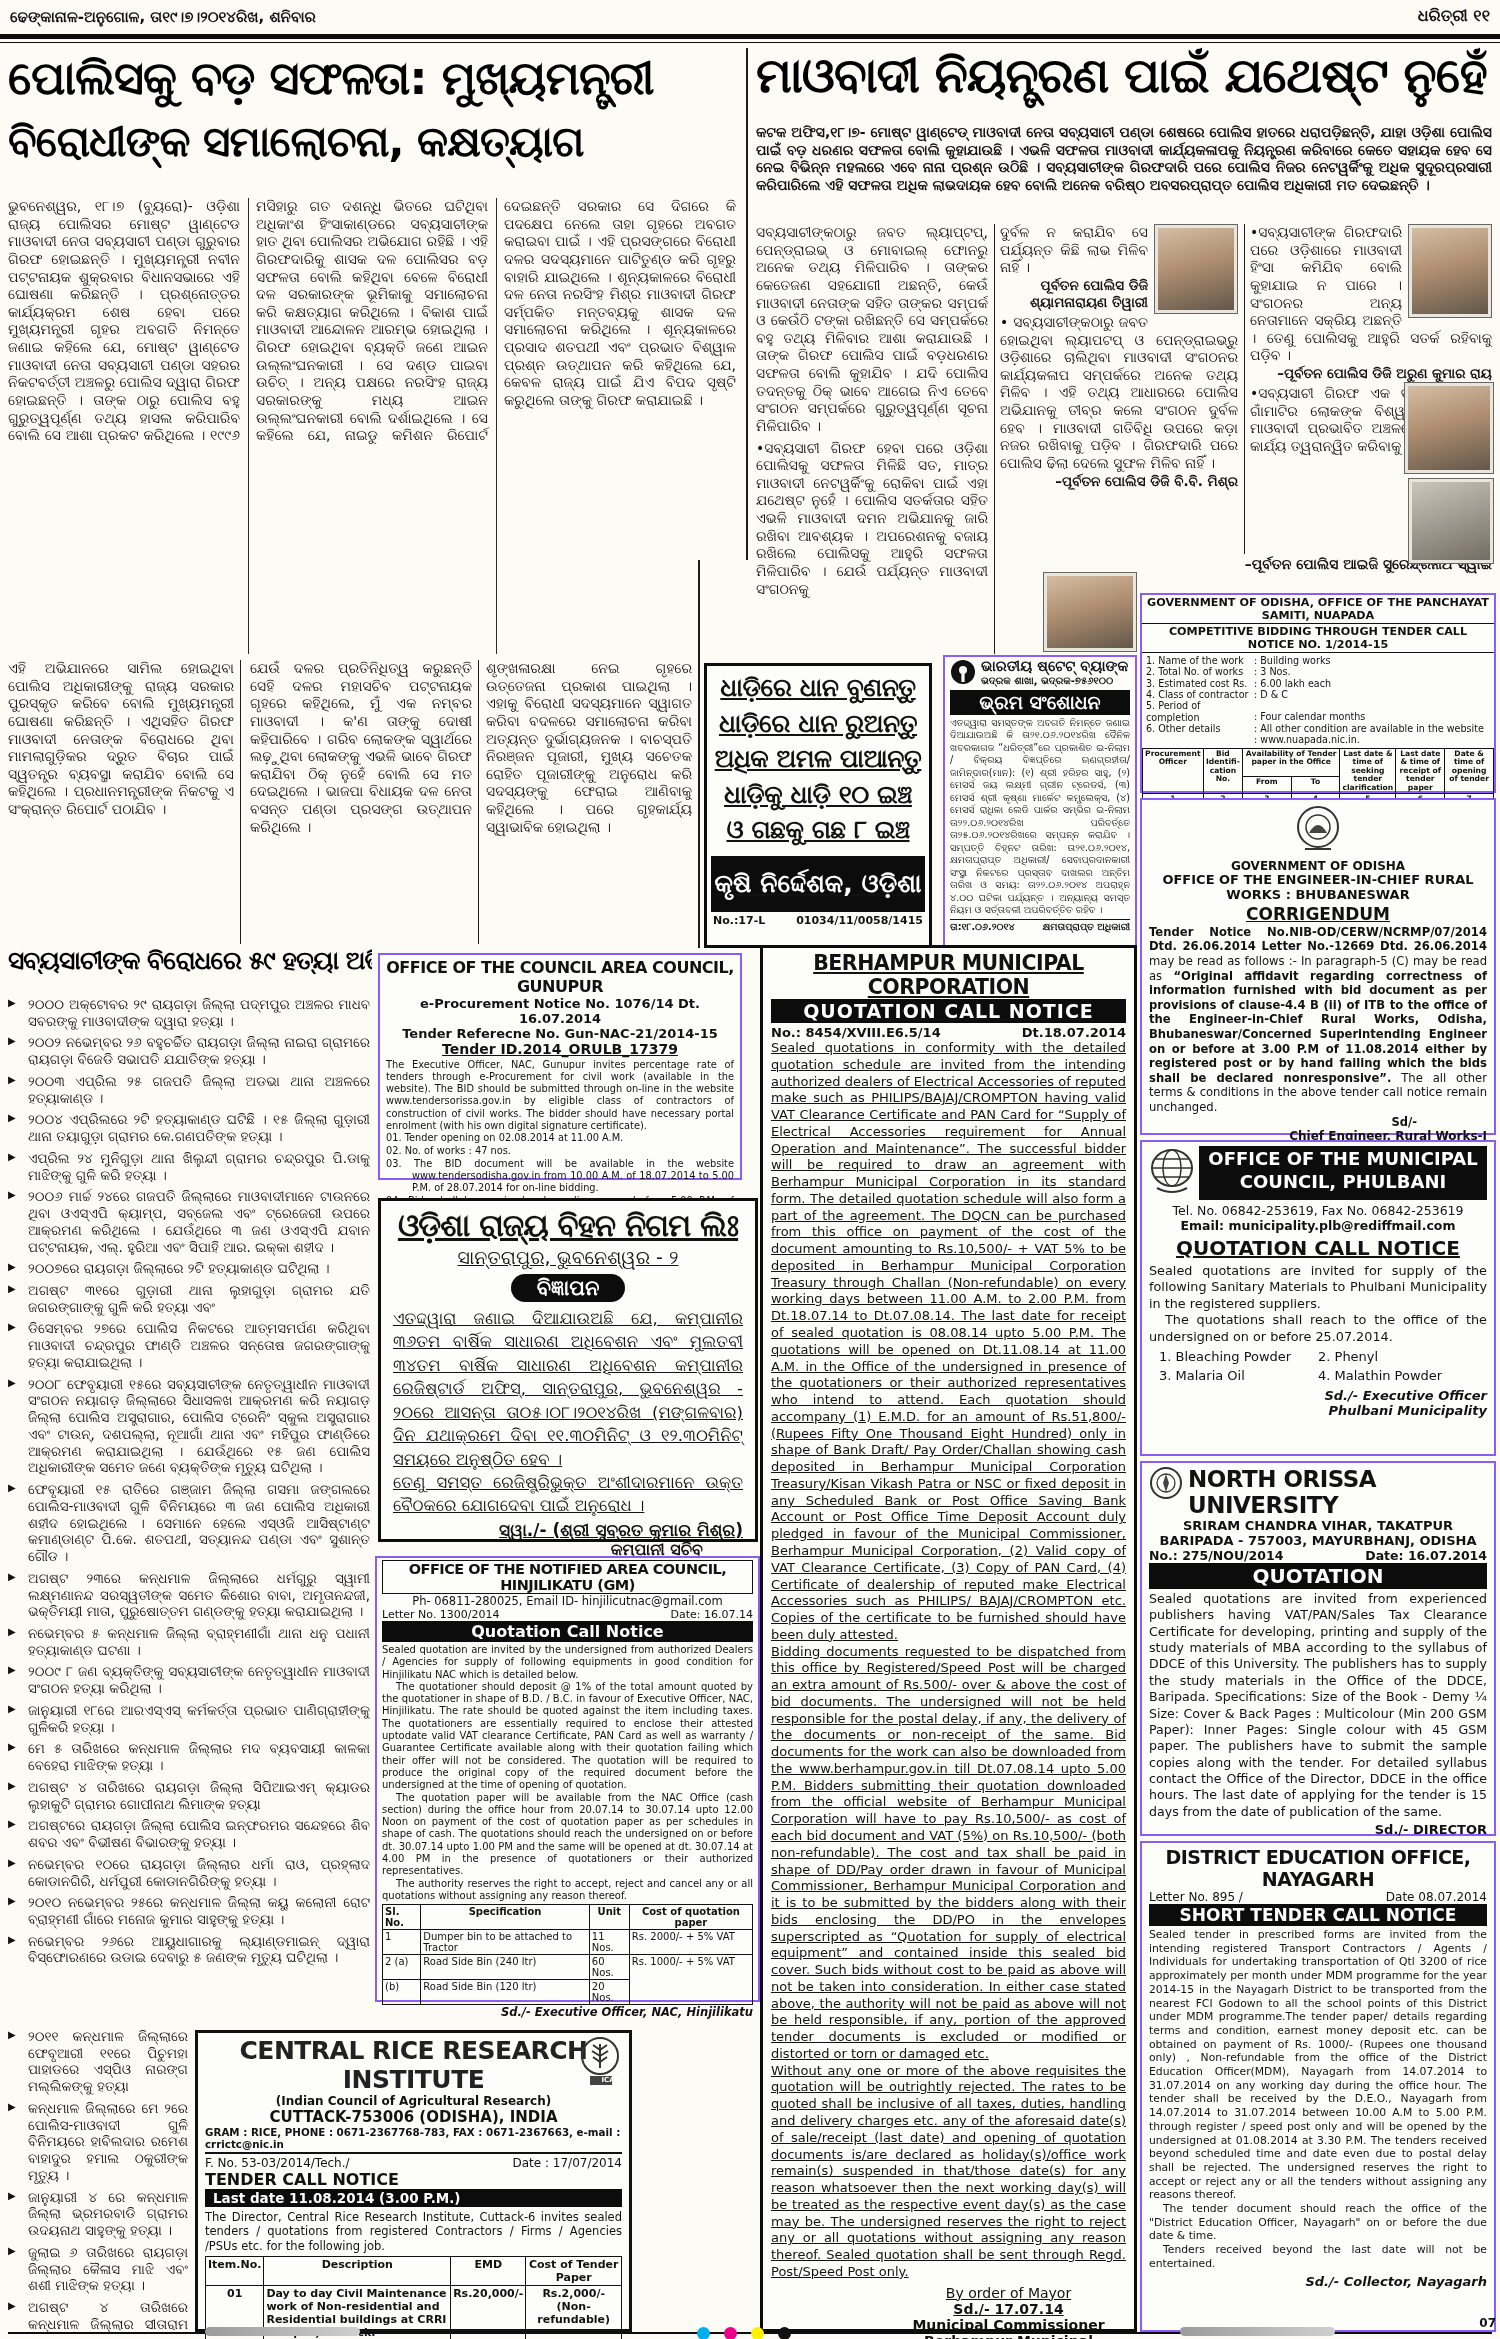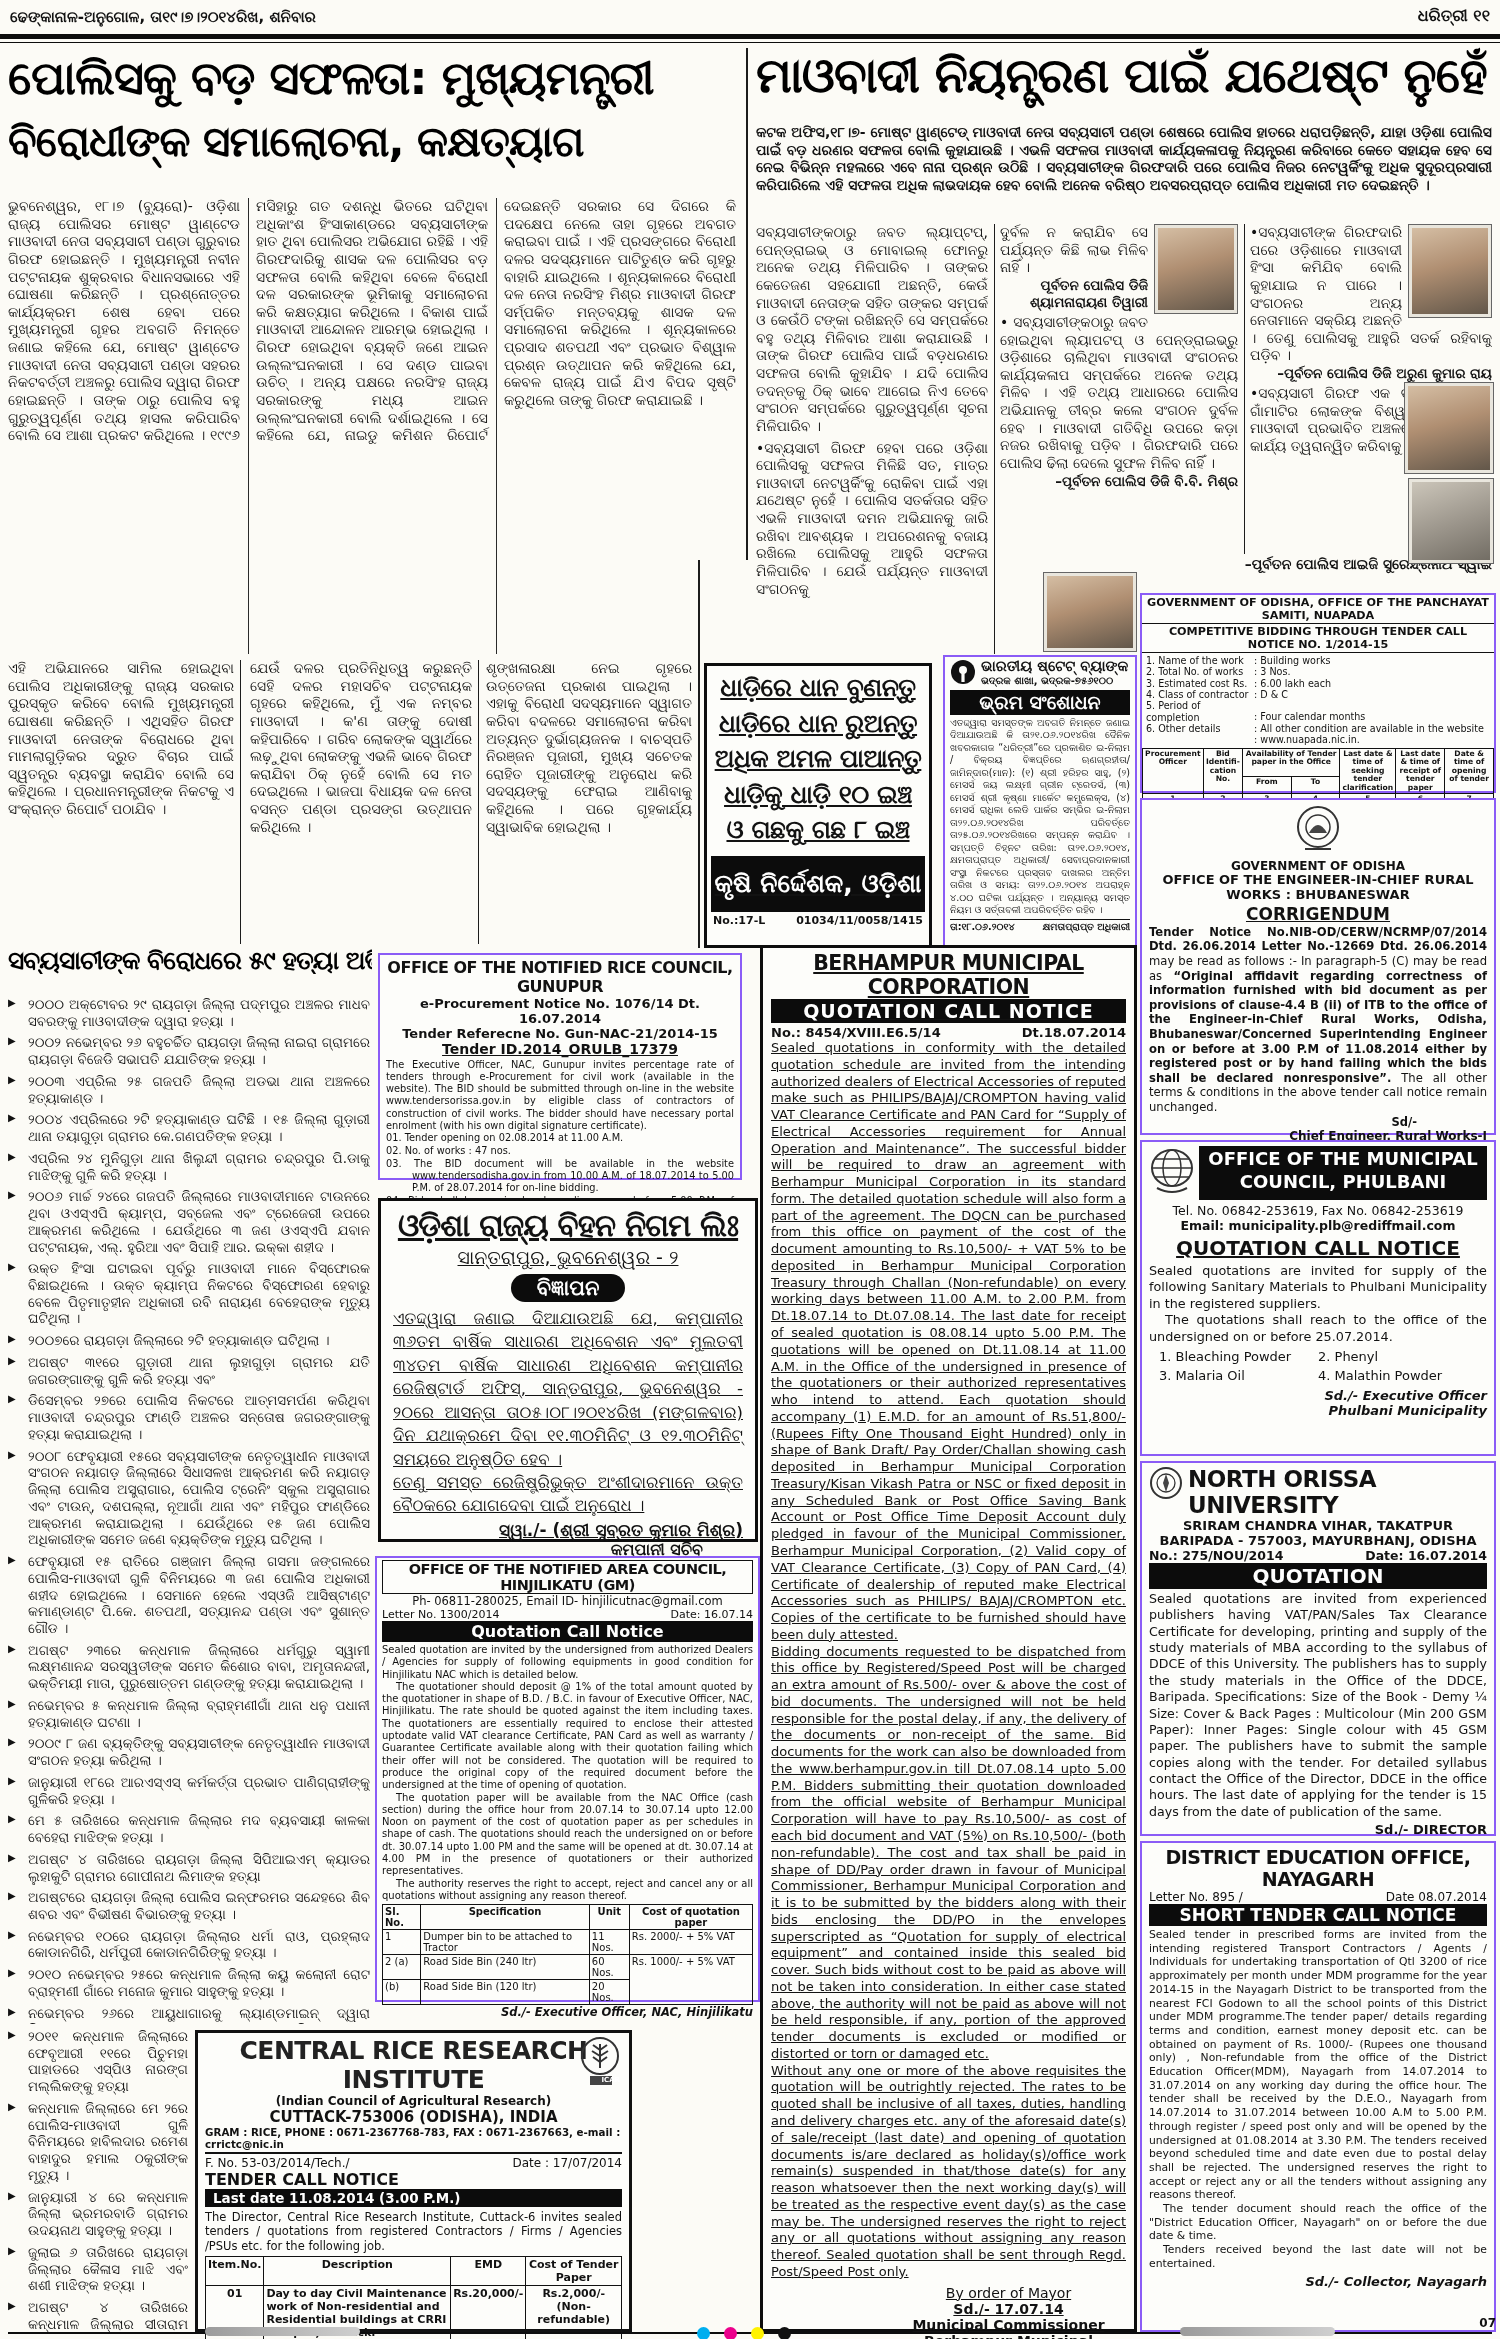--- a/index.html
+++ b/index.html
@@ -83,21 +83,20 @@
   <div class="photo color abs" style="left:1043px;top:572px;width:94px;height:80px;"></div>
 
   <div class="abs headline" style="left:8px;top:948px;width:364px;font-size:25px;white-space:nowrap;overflow:hidden;">ସବ୍ୟସାଚୀଙ୍କ ବିରୋଧରେ ୫୯ ହତ୍ୟା ଅଭିଯୋଗ</div>
   <div class="abs" style="left:8px;top:996px;width:362px;height:1028px;overflow:hidden;">
       <div class="mitem">୨୦୦୦ ଅକ୍ଟୋବର ୨୯ ରାୟଗଡ଼ା ଜିଲ୍ଲା ପଦ୍ମପୁର ଅଞ୍ଚଳର ମାଧବ ସବରଙ୍କୁ ମାଓବାଦୀଙ୍କ ଦ୍ୱାରା ହତ୍ୟା ।</div>
       <div class="mitem">୨୦୦୨ ନଭେମ୍ବର ୨୬ ବହୁଚର୍ଚ୍ଚିତ ରାୟଗଡ଼ା ଜିଲ୍ଲା ନାଇରା ଗ୍ରାମରେ ରାୟଗଡ଼ା ବିଜେଡି ସଭାପତି ଯଯାତିଙ୍କ ହତ୍ୟା ।</div>
       <div class="mitem">୨୦୦୩ ଏପ୍ରିଲ ୨୫ ଗଜପତି ଜିଲ୍ଲା ଅଡଭା ଥାନା ଅଞ୍ଚଳରେ ହତ୍ୟାକାଣ୍ଡ ।</div>
       <div class="mitem">୨୦୦୪ ଏପ୍ରିଲରେ ୨ଟି ହତ୍ୟାକାଣ୍ଡ ଘଟିଛି । ୧୫ ଜିଲ୍ଲା ଗୁଡ଼ାରୀ ଥାନା ତୟାଗୁଡ଼ା ଗ୍ରାମର କେ.ଗଣପତିଙ୍କ ହତ୍ୟା ।</div>
       <div class="mitem">ଏପ୍ରିଲ ୨୪ ମୁନିଗୁଡ଼ା ଥାନା ଖିଲୁନ୍ଦୀ ଗ୍ରାମର ଚନ୍ଦ୍ରପୁର ପି.ଡାକୁ ମାଝିଙ୍କୁ ଗୁଳି କରି ହତ୍ୟା ।</div>
       <div class="mitem">୨୦୦୬ ମାର୍ଚ୍ଚ ୨୪ରେ ଗଜପତି ଜିଲ୍ଲାରେ ମାଓବାଦୀମାନେ ଟାଉନରେ ଥିବା ଓଏସ୍‌ଏପି କ୍ୟାମ୍ପ, ସବ୍‌ଜେଲ ଏବଂ ଟ୍ରେଜେରୀ ଉପରେ ଆକ୍ରମଣ କରିଥିଲେ । ଯେଉଁଥିରେ ୩ ଜଣ ଓଏସ୍‌ଏପି ଯବାନ ପଟ୍ଟନାୟକ, ଏଲ୍. ହୁରିଆ ଏବଂ ସିପାହି ଆର. ଇକ୍କା ଶହୀଦ ।</div>
-      <div class="mitem">ଉକ୍ତ ହିଂସା ଘଟାଇବା ପୂର୍ବରୁ ମାଓବାଦୀ ମାନେ ବିସ୍ଫୋରକ ବିଛାଇଥିଲେ । ଉକ୍ତ କ୍ୟାମ୍ପ ନିକଟରେ ବିସ୍ଫୋରଣ ହେବାରୁ ବେଳେ ପିତୃମାତୃହୀନ ଅଧିକାରୀ ରବି ନାରାୟଣ ବେହେରାଙ୍କ ମୃତ୍ୟୁ ଘଟିଥିଲା ।</div>
       <div class="mitem">୨୦୦୭ରେ ରାୟଗଡ଼ା ଜିଲ୍ଲାରେ ୨ଟି ହତ୍ୟାକାଣ୍ଡ ଘଟିଥିଲା ।</div>
       <div class="mitem">ଅଗଷ୍ଟ ୩୧ରେ ଗୁଡ଼ାରୀ ଥାନା ଲୁହାଗୁଡ଼ା ଗ୍ରାମର ଯତି ଜଗରଙ୍ଗାଙ୍କୁ ଗୁଳି କରି ହତ୍ୟା ଏବଂ</div>
       <div class="mitem">ଡିସେମ୍ବର ୨୭ରେ ପୋଲିସ ନିକଟରେ ଆତ୍ମସମର୍ପଣ କରିଥିବା ମାଓବାଦୀ ଚନ୍ଦ୍ରପୁର ଫାଣ୍ଡି ଅଞ୍ଚଳର ସନ୍ତୋଷ ଜଗରଙ୍ଗାଙ୍କୁ ହତ୍ୟା କରାଯାଇଥିଲା ।</div>
       <div class="mitem">୨୦୦୮ ଫେବୃୟାରୀ ୧୫ରେ ସବ୍ୟସାଚୀଙ୍କ ନେତୃତ୍ୱାଧୀନ ମାଓବାଦୀ ସଂଗଠନ ନୟାଗଡ଼ ଜିଲ୍ଲାରେ ସିଧାସଳଖ ଆକ୍ରମଣ କରି ନୟାଗଡ଼ ଜିଲ୍ଲା ପୋଲିସ ଅସ୍ତ୍ରାଗାର, ପୋଲିସ ଟ୍ରେନିଂ ସ୍କୁଲ ଅସ୍ତ୍ରାଗାର ଏବଂ ଟାଉନ୍, ଦଶପଲ୍ଲା, ନୂଆଗାଁ ଥାନା ଏବଂ ମହିପୁର ଫାଣ୍ଡିରେ ଆକ୍ରମଣ କରାଯାଇଥିଲା । ଯେଉଁଥିରେ ୧୫ ଜଣ ପୋଲିସ ଅଧିକାରୀଙ୍କ ସମେତ ଜଣେ ବ୍ୟକ୍ତିଙ୍କ ମୃତ୍ୟୁ ଘଟିଥିଲା ।</div>
       <div class="mitem">ଫେବୃୟାରୀ ୧୫ ରାତିରେ ଗଞ୍ଜାମ ଜିଲ୍ଲା ଗସମା ଜଙ୍ଗଲରେ ପୋଲିସ-ମାଓବାଦୀ ଗୁଳି ବିନିମୟରେ ୩ ଜଣ ପୋଲିସ ଅଧିକାରୀ ଶହୀଦ ହୋଇଥିଲେ । ସେମାନେ ହେଲେ ଏସ୍‌ଓଜି ଆସିଷ୍ଟାଣ୍ଟ କମାଣ୍ଡାଣ୍ଟ ପି.କେ. ଶତପଥୀ, ସତ୍ୟାନନ୍ଦ ପଣ୍ଡା ଏବଂ ସୁଶାନ୍ତ ଗୌଡ ।</div>
       <div class="mitem">ଅଗଷ୍ଟ ୨୩ରେ କନ୍ଧମାଳ ଜିଲ୍ଲାରେ ଧର୍ମଗୁରୁ ସ୍ୱାମୀ ଲକ୍ଷ୍ମଣାନନ୍ଦ ସରସ୍ୱତୀଙ୍କ ସମେତ କିଶୋର ବାବା, ଅମୃତାନନ୍ଦଜୀ, ଭକ୍ତିମୟୀ ମାତା, ପୁରୁଷୋତ୍ତମ ଗଣ୍ଡଙ୍କୁ ହତ୍ୟା କରାଯାଇଥିଲା ।</div>
       <div class="mitem">ନଭେମ୍ବର ୫ କନ୍ଧମାଳ ଜିଲ୍ଲା ବ୍ରାହ୍ମଣୀଗାଁ ଥାନା ଧନୁ ପଧାନୀ ହତ୍ୟାକାଣ୍ଡ ଘଟଣା ।</div>
       <div class="mitem">୨୦୦୯ ୮ ଜଣ ବ୍ୟକ୍ତିଙ୍କୁ ସବ୍ୟସାଚୀଙ୍କ ନେତୃତ୍ୱାଧୀନ ମାଓବାଦୀ ସଂଗଠନ ହତ୍ୟା କରିଥିଲା ।</div>
       <div class="mitem">ଜାନୁୟାରୀ ୧୮ରେ ଆରଏସ୍ଏସ୍ କର୍ମକର୍ତ୍ତା ପ୍ରଭାତ ପାଣିଗ୍ରାହୀଙ୍କୁ ଗୁଳିକରି ହତ୍ୟା ।</div>
       <div class="mitem">ମେ ୫ ତାରିଖରେ କନ୍ଧମାଳ ଜିଲ୍ଲାର ମଦ ବ୍ୟବସାୟୀ କାଳକା ବେହେରା ମାଝିଙ୍କ ହତ୍ୟା ।</div>
@@ -109,21 +108,21 @@
     </div>
   <div class="abs" style="left:8px;top:2028px;width:180px;height:304px;overflow:hidden;">
       <div class="mitem">୨୦୧୧ କନ୍ଧମାଳ ଜିଲ୍ଲାରେ ଫେବୃଆରୀ ୧୧ରେ ପିଚୁମହା ପାହାଡରେ ଏସ୍‌ପିଓ ନାରଙ୍ଗ ମଲ୍ଲିକଙ୍କୁ ହତ୍ୟା</div>
       <div class="mitem">କନ୍ଧମାଳ ଜିଲ୍ଲାରେ ମେ ୨ରେ ପୋଲିସ-ମାଓବାଦୀ ଗୁଳି ବିନିମୟରେ ହାବିଲଦାର ରମେଶ ବାହାଦୁର ହମାଲ ଠକୁରୀଙ୍କ ମୃତ୍ୟୁ ।</div>
       <div class="mitem">ଜାନୁୟାରୀ ୪ ରେ କନ୍ଧମାଳ ଜିଲ୍ଲା ଭ୍ରମରବାଡି ଗ୍ରାମର ଉଦୟନାଥ ସାହୁଙ୍କୁ ହତ୍ୟା ।</div>
       <div class="mitem">ଜୁଲାଇ ୬ ତାରିଖରେ ରାୟଗଡ଼ା ଜିଲ୍ଲାର କୈଳାସ ମାଝି ଏବଂ ଶଶୀ ମାଝିଙ୍କ ହତ୍ୟା ।</div>
       <div class="mitem">ଅଗଷ୍ଟ ୪ ତାରିଖରେ କନ୍ଧମାଳ ଜିଲ୍ଲାର ସୀତାରାମ ଉଥାନ୍‌ସିଂ ଏବଂ ପିତରା ରୂପା ମାଝୀଙ୍କୁ ହତ୍ୟା ।</div>
     </div>
 
   <div class="abs box" style="left:378px;top:953px;width:364px;height:227px;padding:3px 6px;">
-    <div class="c smallcaps-title" style="font-size:16px;">OFFICE OF THE NOTIFIED RICE COUNCIL, GUNUPUR</div>
+    <div class="c smallcaps-title" style="font-size:16px;">OFFICE OF THE COUNCIL AREA COUNCIL, GUNUPUR</div>
     <div class="c b" style="font-size:13px;">e-Procurement Notice No. 1076/14 Dt. 16.07.2014</div>
     <div class="c b" style="font-size:13px;">Tender Referecne No. Gun-NAC-21/2014-15</div>
     <div class="c b underline" style="font-size:14px;">Tender ID.2014_ORULB_17379</div>
     <div class="j" style="font-size:9.8px;line-height:1.24;margin-top:2px;">The Executive Officer, NAC, Gunupur invites percentage rate of tenders through e-Procurement for civil work (available in the website). The BID should be submitted through on-line in the website www.tendersorissa.gov.in by eligible class of contractors of construction of civil works. The bidder should have necessary portal enrolment (with his own digital signature certificate).</div>
     <div>
         <div class="gitem">01.    Tender opening on 02.08.2014 at 11.00 A.M.</div>
         <div class="gitem">02.    No. of works : 47 nos.</div>
         <div class="gitem">03.    The BID document will be available in the website www.tendersodisha.gov.in from 10.00 A.M. of 18.07.2014 to 5.00 P.M. of 28.07.2014 for on-line bidding.</div>
         <div class="gitem">04.    Bids shall be received only on-line on or before 5.00 P.M. of 28.07.2014. Detail can be seen from the sites www.tendersodisha.gov.in</div>
       </div>

